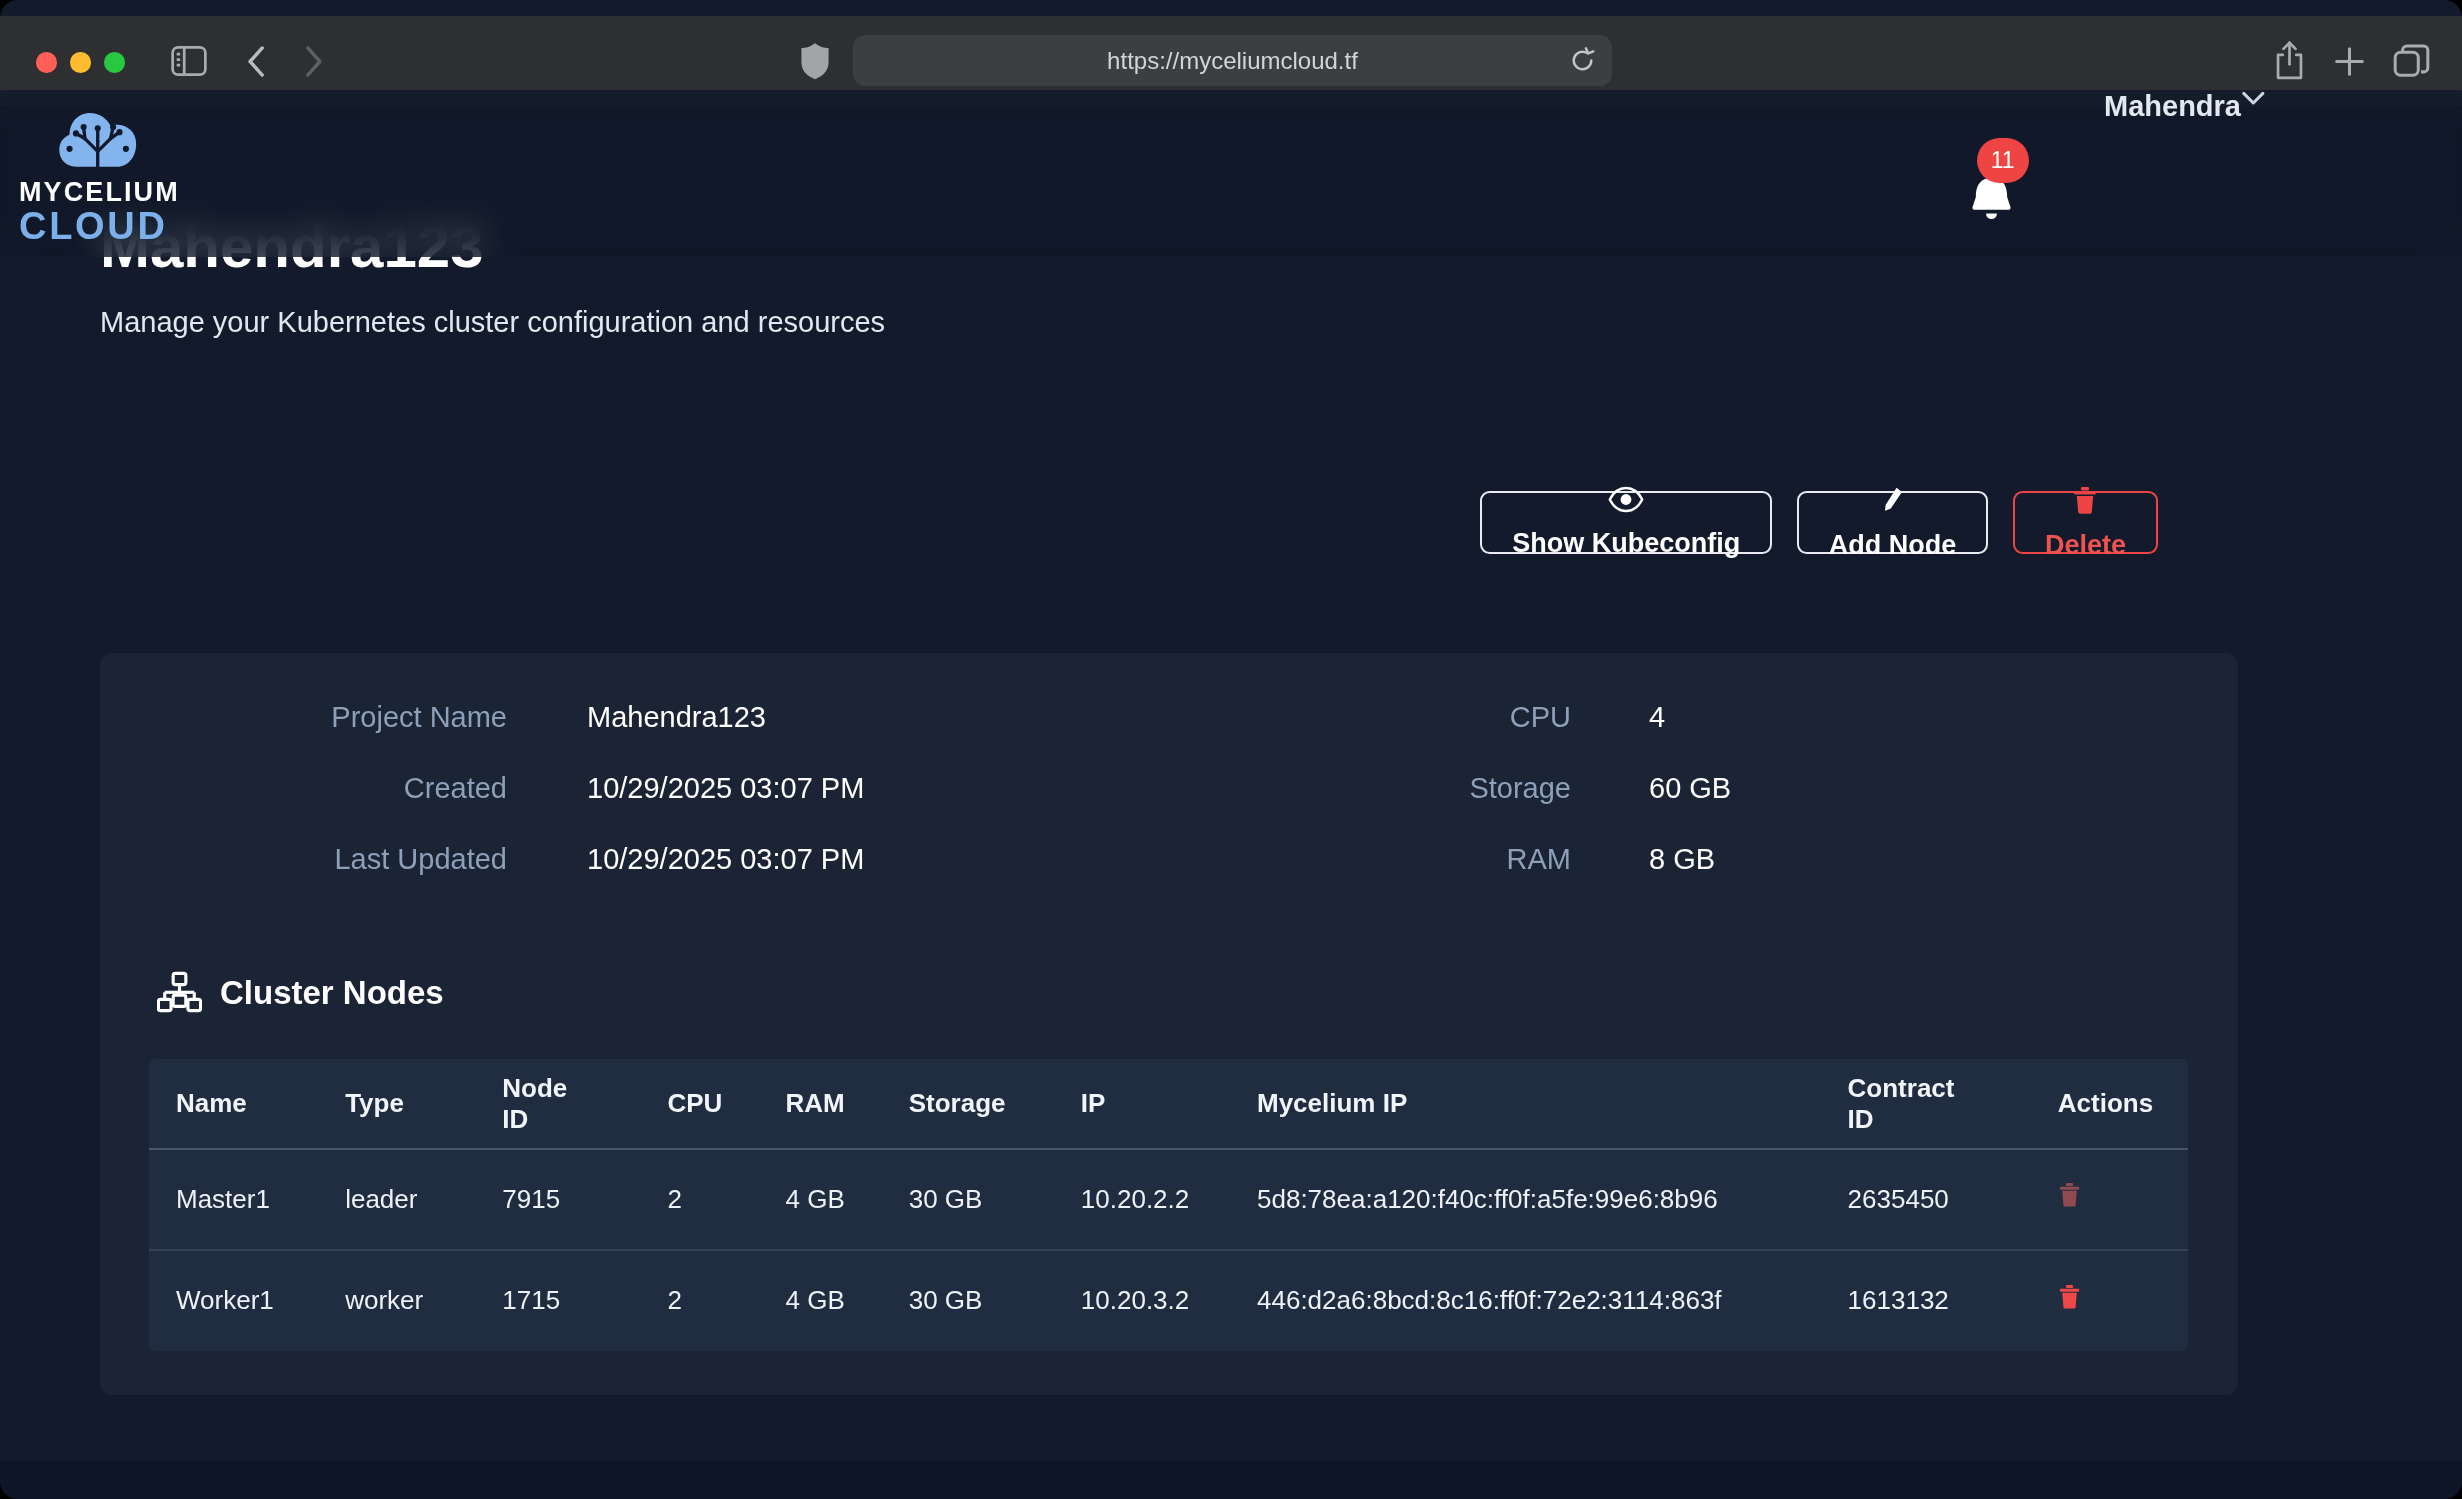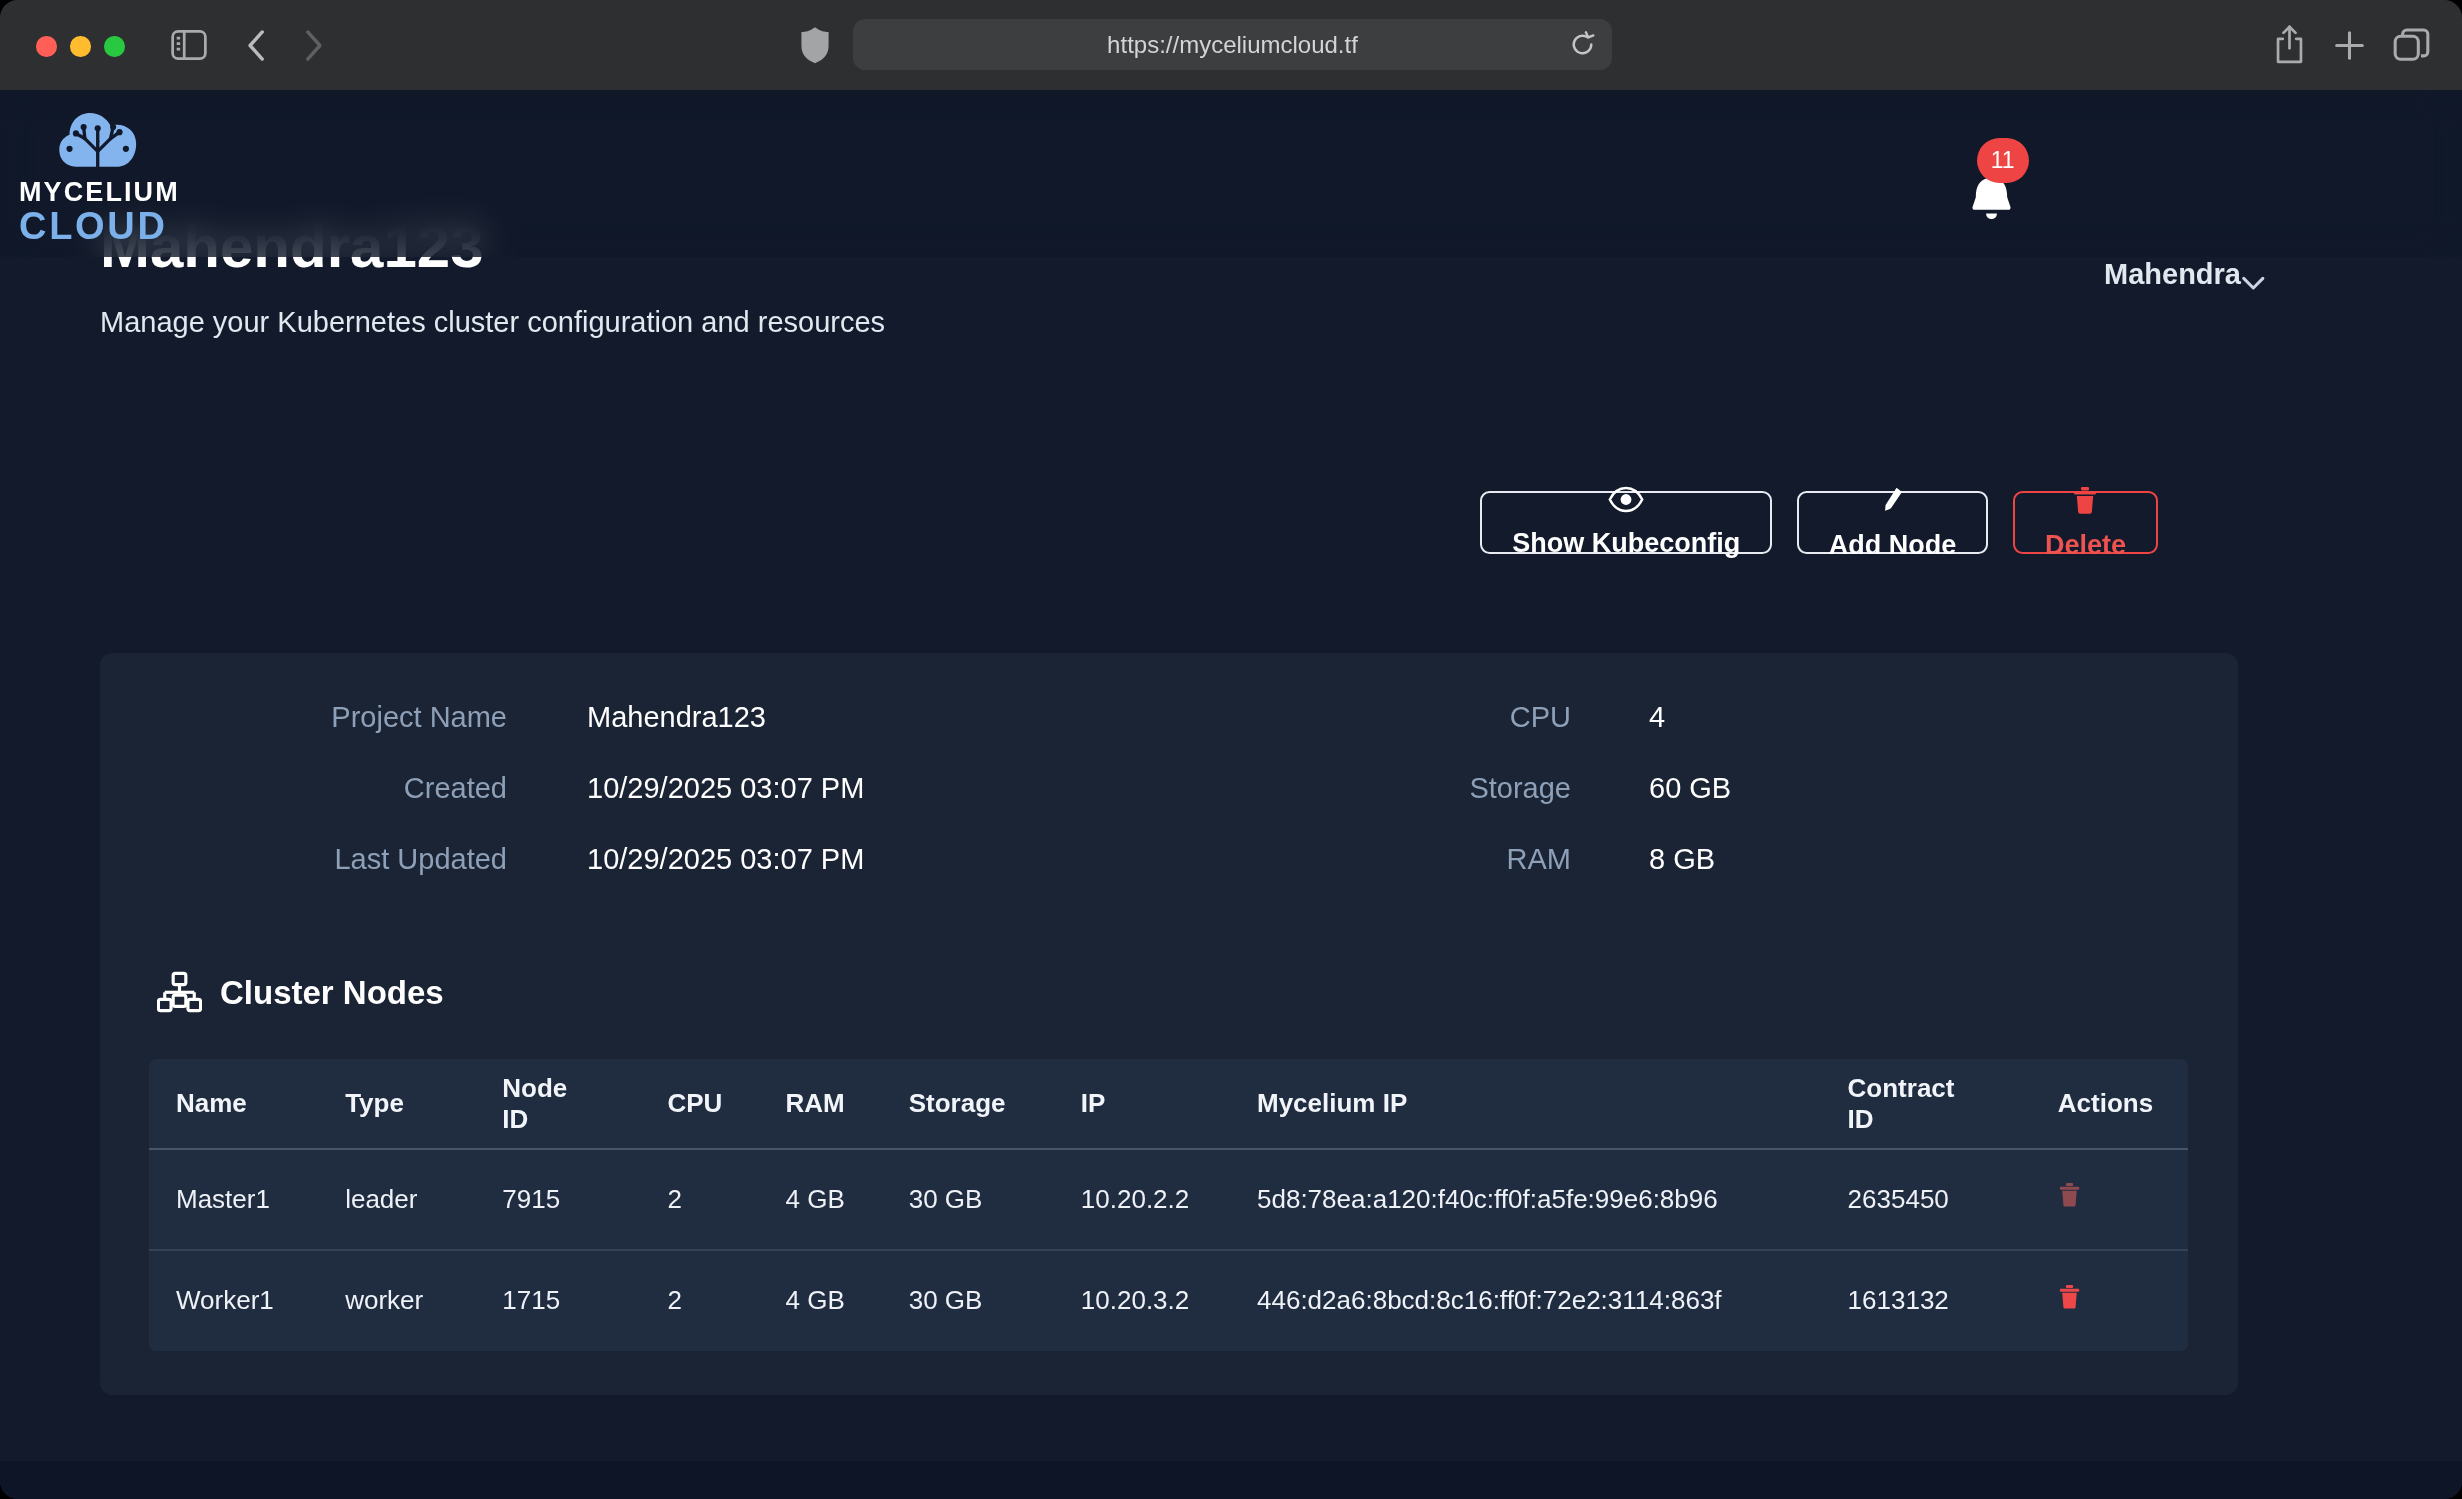--- a/index.html
+++ b/index.html
@@ -1,20 +1,20 @@
 <!DOCTYPE html>
 <html style="font-size:11px"><head>
 <meta charset="utf-8">
 <style>
   * { margin:0; padding:0; box-sizing:border-box; }
   html,body { width:2462px; height:1499px; background:#000; font-family:"Liberation Sans", sans-serif; }
   .window { position:absolute; inset:0; border-radius:18px; overflow:hidden; background:#121a2b; }
 
   
-  .toolbar { position:absolute; top:0; left:0; right:0; height:90px; background:#2e2f31; }
+  .toolbar { position:absolute; top:16px; left:0; right:0; height:90px; background:#2e2f31; }
   .traffic { position:absolute; top:36px; width:20.5px; height:20.5px; border-radius:50%; }
   .t-red   { left:36px;  background:#ff5f57; }
   .t-yellow{ left:70px; background:#febc2e; }
   .t-green { left:104px; background:#28c840; }
   .tb-icon { position:absolute; top:0; height:90px; display:flex; align-items:center; justify-content:center; color:#a9abad; }
   .url-bar { position:absolute; left:853px; top:19px; width:759px; height:51px; background:#3d3e40; border-radius:12.3px;
              display:flex; align-items:center; justify-content:center; color:#d2d4d6; font-size:24px; }
   .url-refresh { position:absolute; right:16.4px; top:11.6px; color:#c3c5c7; }
 
   
@@ -24,22 +24,22 @@
   .logo { position:absolute; left:19px; top:50%; transform:translateY(-50%); display:flex; align-items:center; gap:9.6px; cursor:pointer;flex-direction:column; }
   .logo-text { display:flex; flex-direction:column; line-height:1; }
   .logo-top { color:#ffffff; font-weight:bold; font-size:27px; letter-spacing:2.1px; }
   .logo-bottom { color:#7cb0ea; font-weight:bold; font-size:38px; letter-spacing:2.7px; margin-top:1.4px; }
   .nav { position:absolute; left:499px; top:0; height:167px; display:flex; align-items:center; gap:40px; }
   .nav a { color:#f8fafc; font-size:30px; font-weight:bold; text-decoration:none; }
   .bell-wrap { position:absolute; left:1963px; top:50%; transform:translateY(-50%); width:75px; height:96px; }
   .bell { position:absolute; left:5.5px; bottom:0; color:#ffffff; }
   .badge { position:absolute; left:13.7px; top:12px; min-width:52px; height:45px; padding:0 9.6px; background:#ef4444; border-radius:27px;
            color:#fff; font-size:23px; font-weight:normal; display:flex; align-items:center; justify-content:center; }
-  .user { position:absolute; left:2104px; top:0; height:167px; display:flex; align-items:flex-end; color:#e2e8f0;
-          font-size:29px; font-weight:bold; cursor:pointer;margin-top:34px; }
+  .user { position:absolute; left:2104px; top:0; height:167px; display:flex; align-items:flex-start; color:#e2e8f0;
+          font-size:29px; font-weight:bold; cursor:pointer; }
 
   
   .page-title { position:absolute; left:100px; top:212px; font-size:60px; font-weight:bold; color:#ffffff; z-index:1; }
   .page-subtitle { position:absolute; left:100px; top:306px; font-size:29px; color:#e2e8f0; z-index:1; }
 
   
   .actions-row { position:absolute; top:491px; left:0; right:304px; height:63px; display:flex; justify-content:flex-end; gap:24.6px; z-index:1; }
   .btn { height:63px; border-radius:9.6px; border:2.1px solid #e8ecf2; background:transparent; color:#ffffff;
          font-size:27px; font-weight:bold; font-family:"Liberation Sans", sans-serif;
          display:flex; align-items:center; justify-content:center; gap:15px; padding:0 30px; cursor:pointer;flex-direction:column; }

